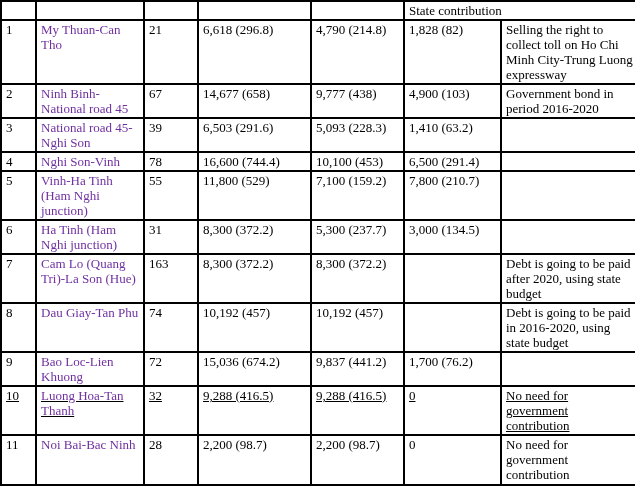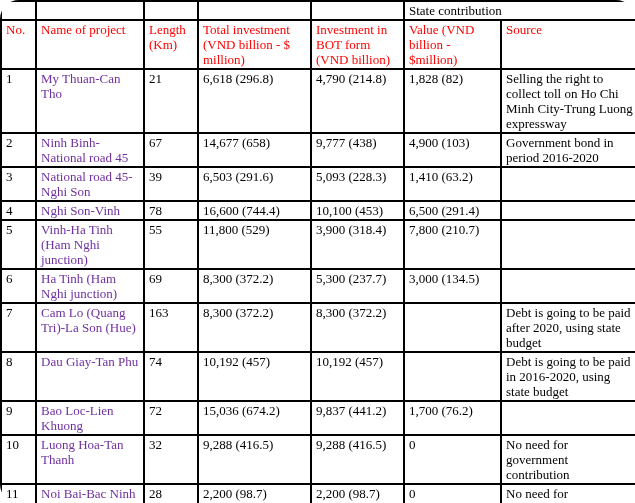--- a/index.html
+++ b/index.html
@@ -2,21 +2,21 @@
 <html style="--header-red: #ff0000; --name-purple: #7030a0; --text: #000000; --border: #000000;"><head>
 <meta charset="utf-8">
 <style>
   :root{
     --header-red:#ff0000;
     --name-purple:#7030a0;
     --text:#000000;
     --border:#000000;
   }
   html,body{margin:0;padding:0;background:#ffffff;}
-  .page{width:635px;height:503px;background:#ffffff;overflow:hidden;border-radius:19px;}
+  .page{width:635px;height:503px;background:#ffffff;overflow:hidden;}
   table{
     border-collapse:collapse;
     table-layout:fixed;
     width:635px;
     font-family:"Liberation Serif", serif;
     font-size:13px;
     line-height:15px;
     color:var(--text);
   }
   td{
@@ -33,21 +33,21 @@
   td.name{color:var(--name-purple);}
   tbody tr:nth-child(1){height:63px;}
   tbody tr:nth-child(2){height:32px;}
   tbody tr:nth-child(3){height:30px;}
   tbody tr:nth-child(4){height:18px;}
   tbody tr:nth-child(5){height:43px;}
   tbody tr:nth-child(6){height:34px;}
   tbody tr:nth-child(7){height:46px;}
   tbody tr:nth-child(8){height:49px;}
   tbody tr:nth-child(9){height:28px;}
-  tbody tr:nth-child(10){height:48px;}
+  tbody tr:nth-child(10){height:48px;text-decoration:underline;}
   tbody tr:nth-child(11){height:50px;}
 </style>
 </head>
 <body>
 
 <div class="page">
   <table>
     <colgroup>
       <col style="width:35px">
       <col style="width:108px">
@@ -58,29 +58,20 @@
       <col style="width:135px">
     </colgroup>
     <thead>
       <tr class="gh-row">
         <td></td>
         <td></td>
         <td></td>
         <td></td>
         <td></td>
         <td colspan="2">State contribution</td>
-      </tr>
-      <tr class="col-row">
-        <td>No.</td>
-        <td>Name of project</td>
-        <td>Length (Km)</td>
-        <td>Total investment (VND billion - $ million)</td>
-        <td>Investment in BOT form (VND billion)</td>
-        <td>Value (VND billion - $million)</td>
-        <td>Source</td>
       </tr>
     </thead>
     <tbody>
         <tr>
           <td>1</td>
           <td class="name">My Thuan-Can Tho</td>
           <td>21</td>
           <td>6,618 (296.8)</td>
           <td>4,790 (214.8)</td>
           <td>1,828 (82)</td>
@@ -111,28 +102,28 @@
           <td>16,600 (744.4)</td>
           <td>10,100 (453)</td>
           <td>6,500 (291.4)</td>
           <td></td>
         </tr>
         <tr>
           <td>5</td>
           <td class="name">Vinh-Ha Tinh (Ham Nghi junction)</td>
           <td>55</td>
           <td>11,800 (529)</td>
-          <td>3,900 (318.4)</td>
+          <td>7,100 (159.2)</td>
           <td>7,800 (210.7)</td>
           <td></td>
         </tr>
         <tr>
           <td>6</td>
           <td class="name">Ha Tinh (Ham Nghi junction)</td>
-          <td>69</td>
+          <td>31</td>
           <td>8,300 (372.2)</td>
           <td>5,300 (237.7)</td>
           <td>3,000 (134.5)</td>
           <td></td>
         </tr>
         <tr>
           <td>7</td>
           <td class="name">Cam Lo (Quang Tri)-La Son (Hue)</td>
           <td>163</td>
           <td>8,300 (372.2)</td>

